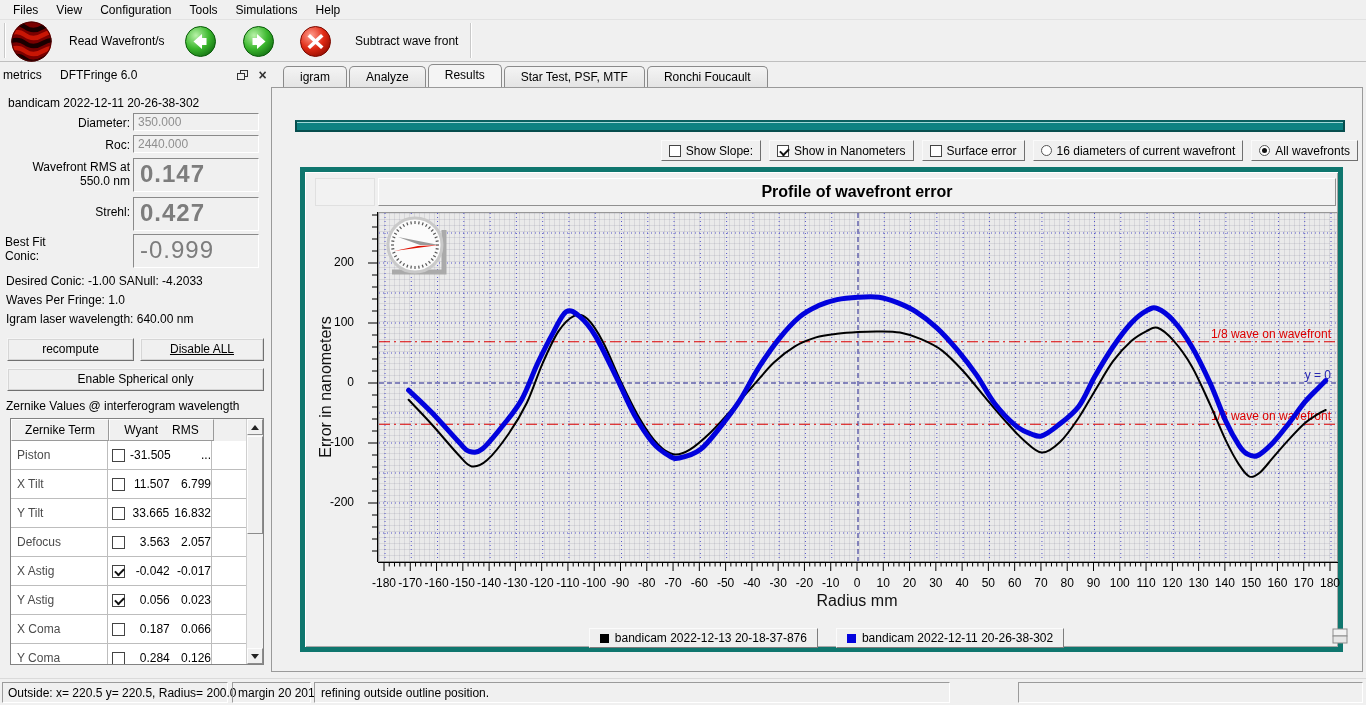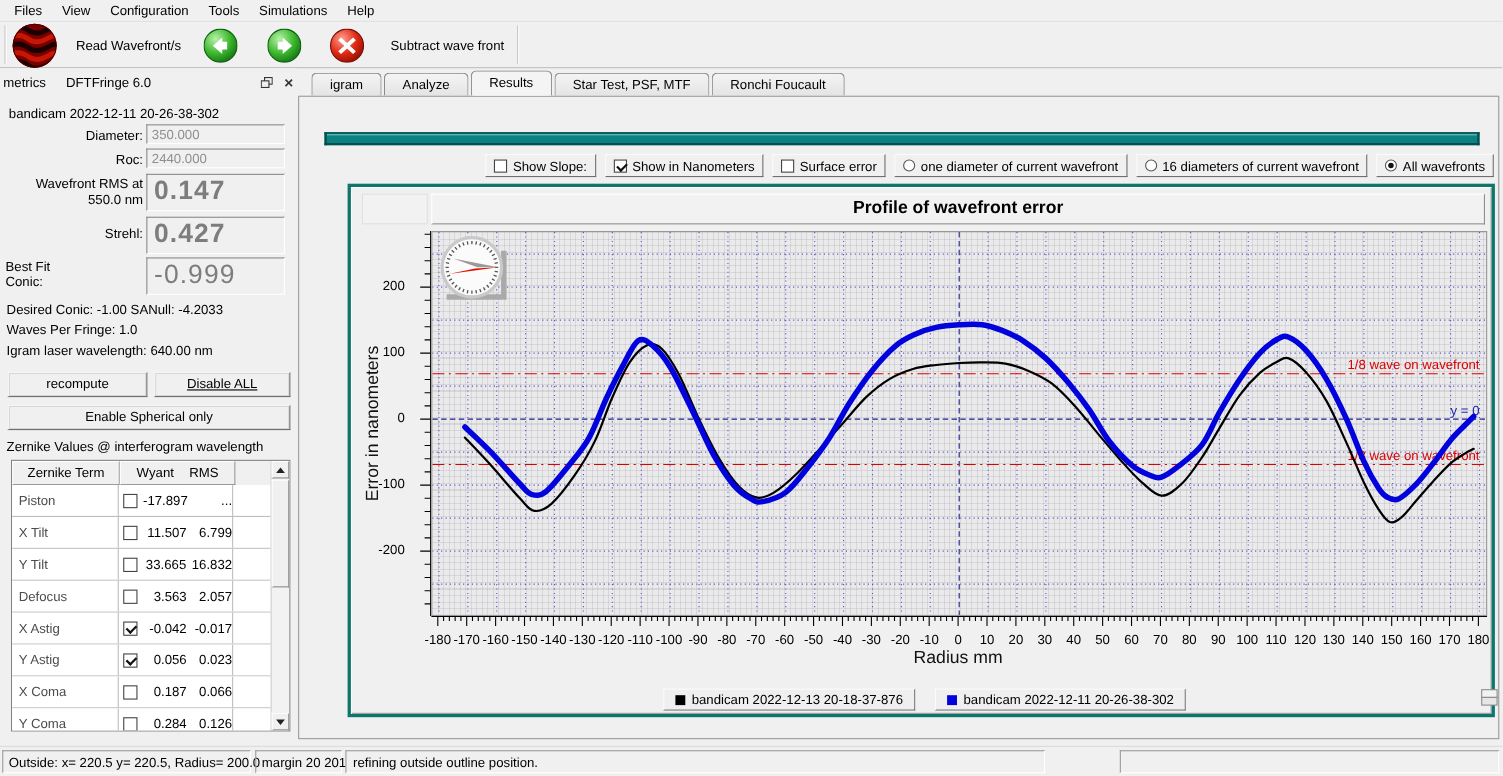--- a/index.html
+++ b/index.html
@@ -60,21 +60,21 @@
   #tabpanel { position:absolute; left:271px; top:87px; width:1092px; height:585px; background:#f0f0f0; border:1px solid #9a9a9a; border-top:1px solid #9a9a9a; }
 
   #teal-bar { position:absolute; left:295px; top:120px; width:1050px; height:12px; background:#0d8181; border:2px solid #064d4d; border-top-color:#0a5f5f; box-shadow:inset 0 1px 0 #9fd6d6; }
 
   #controls-row { position:absolute; left:300px; top:140px; width:1058px; height:21px; display:flex; justify-content:flex-end; gap:8px; }
   .ctrl { display:flex; align-items:center; gap:5px; padding:2px 7px; background:#f0f0f0; border:1px solid; border-color:#fafafa #6f6f6f #6f6f6f #fafafa; font-size:12px; white-space:nowrap; cursor:pointer; }
   .radio { width:11px; height:11px; border-radius:50%; background:#fff; border:1px solid #555; position:relative; flex:none; }
   .radio.on::after { content:""; position:absolute; left:2px; top:2px; width:5px; height:5px; border-radius:50%; background:#111; }
 
   
-  #chart-frame { position:absolute; left:316px; top:167px; width:1043px; height:485px; background:#f0f0f0; border:3px solid #0f766e; box-shadow:inset 1px 1px 0 #ffffff, inset -1px -1px 0 #a8a8a8; }
+  #chart-frame { position:absolute; left:300px; top:167px; width:1043px; height:485px; background:#f0f0f0; border:5px solid #0f766e; box-shadow:inset 1px 1px 0 #ffffff, inset -1px -1px 0 #a8a8a8; }
   #plot-title { position:absolute; left:73px; top:6px; width:958px; height:28px; background:#f2f2f2; border:1px solid; border-color:#ffffff #909090 #909090 #ffffff; text-align:center; font-size:16px; font-weight:bold; line-height:26px; }
   #plot-corner { position:absolute; left:10px; top:6px; width:60px; height:28px; background:#f2f2f2; border:1px solid #e0e0e0; }
   #ylab-wrap { position:absolute; left:4px; top:40px; width:34px; height:350px; display:flex; align-items:center; justify-content:center; }
   #ylab-wrap span { transform:rotate(-90deg); white-space:nowrap; font-size:16px; color:#111; }
   #yaxis-svg { position:absolute; left:51px; top:40px; }
   .ytick-lab { position:absolute; width:40px; left:9px; text-align:right; font-size:12px; }
   #canvas { position:absolute; left:73px; top:40px; width:960px; height:350px; background:#eaeaea; border:1px solid #979797;
      background-image:
        repeating-linear-gradient(to right, rgba(90,90,120,0.13) 0 1px, transparent 1px 5px),
        repeating-linear-gradient(to bottom, rgba(90,90,120,0.13) 0 1px, transparent 1px 6px); }
@@ -210,21 +210,21 @@
         <span>Wyant</span>
         <span>RMS</span>
       </div>
       <div style="flex:1"></div>
     </div>
     <div class="z-body" id="z-body">
         <div class="z-row">
           <div class="z-c1">Piston</div>
           <div class="z-c2">
             <span class="chk"></span>
-            <span class="z-val" style="width: 46px;">-17.897</span>
+            <span class="z-val" style="width: 46px;">-31.505</span>
             <span class="z-val" style="width: 42px;">...</span>
           </div>
         </div>
         <div class="z-row">
           <div class="z-c1">X Tilt</div>
           <div class="z-c2">
             <span class="chk"></span>
             <span class="z-val" style="width: 46px;">11.507</span>
             <span class="z-val" style="width: 42px;">6.799</span>
           </div>
@@ -305,24 +305,20 @@
       <span class="chk" style="width: 12px; height: 12px;"></span>
       <span>Show Slope:</span>
     </div>
     <div class="ctrl">
       <span class="chk on" style="width: 12px; height: 12px;"></span>
       <span>Show in Nanometers</span>
     </div>
     <div class="ctrl">
       <span class="chk" style="width: 12px; height: 12px;"></span>
       <span>Surface error</span>
-    </div>
-    <div class="ctrl">
-      <span class="radio"></span>
-      <span>one diameter of current wavefront</span>
     </div>
     <div class="ctrl">
       <span class="radio"></span>
       <span>16 diameters of current wavefront</span>
     </div>
     <div class="ctrl">
       <span class="radio on"></span>
       <span>All wavefronts</span>
     </div>
   </div>

